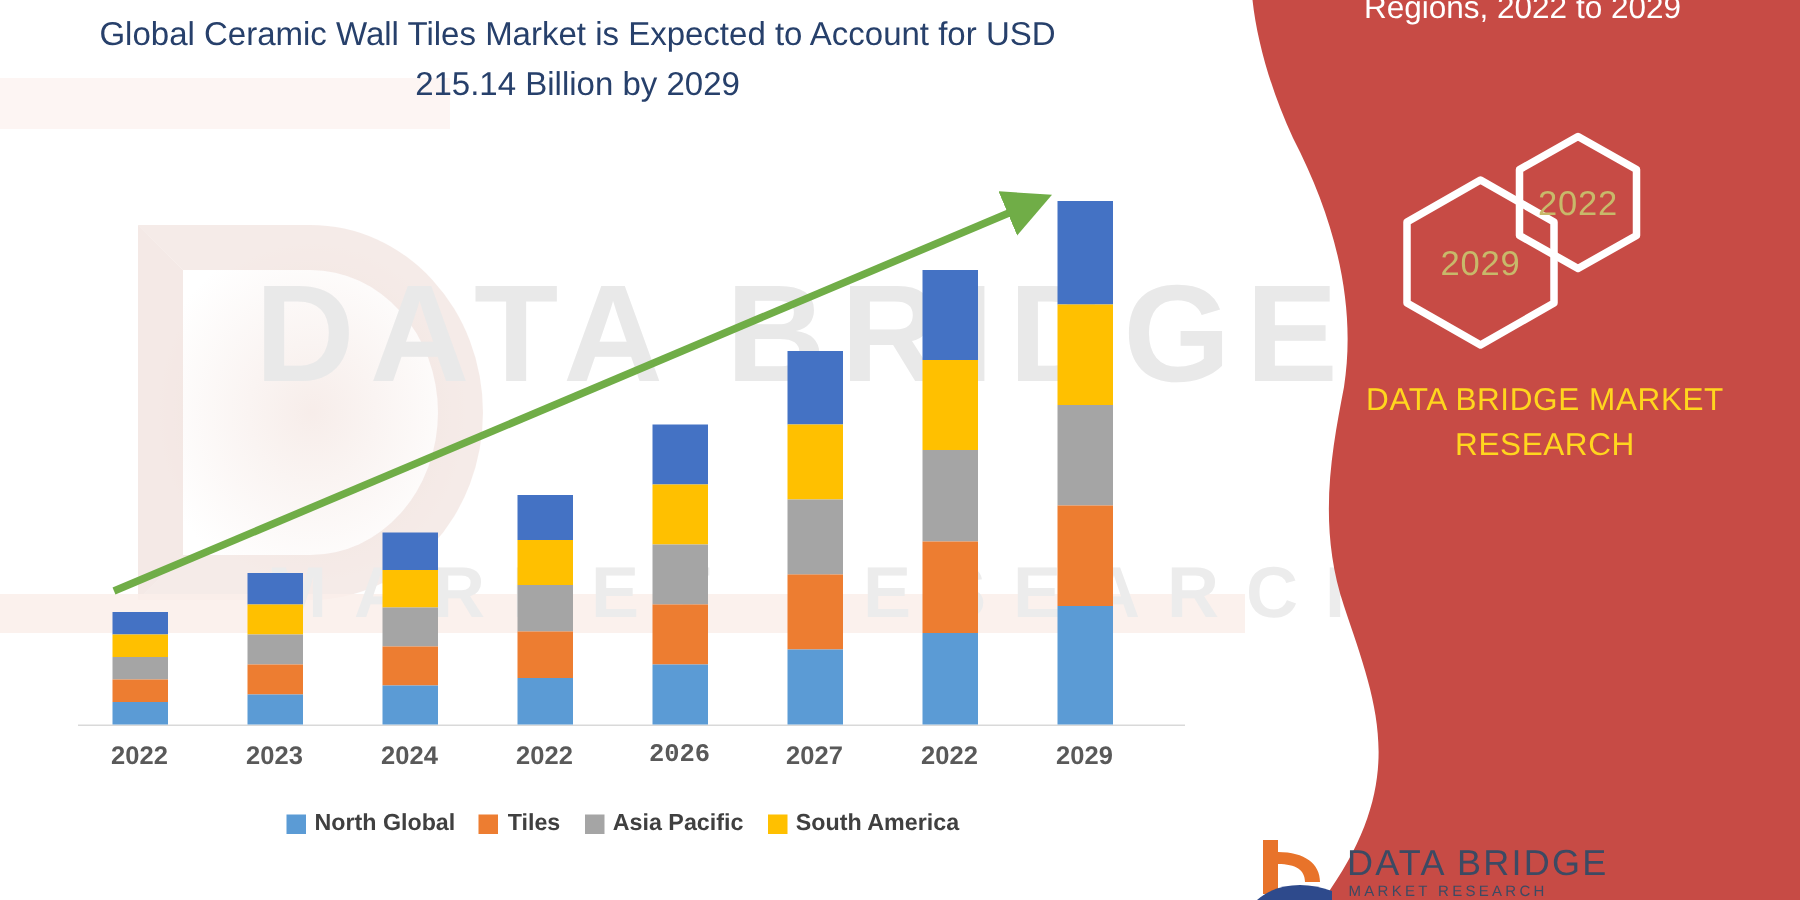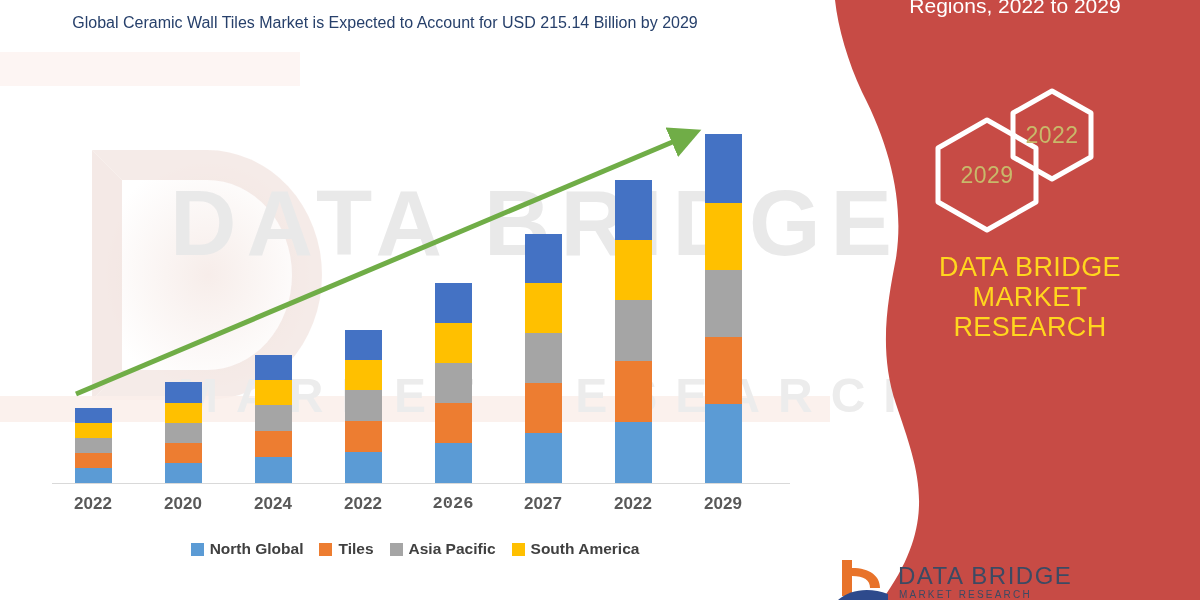--- a/index.html
+++ b/index.html
@@ -122,21 +122,21 @@
   .hex-2029 { left: 12px; top: 28px; width: 110px; height: 118px; }
   .hex-2022 { left: 88px; top: 0px; width: 88px; height: 94px; }
 
   .brand-text {
     position: absolute;
     z-index: 5;
     left: 880px; top: 252px;
     width: 300px;
     text-align: center;
     color: #ffd61e;
-    font-size: 27px;
+    font-size: 21px;
     line-height: 30px;
     font-weight: 400;
     letter-spacing: 0.4px;
   }
 
   
   .dbmr-logo {
     position: absolute;
     z-index: 6;
     left: 836px; top: 556px;
@@ -162,21 +162,21 @@
   }
 
   
   .chart-title {
     position: absolute;
     z-index: 4;
     left: 40px; top: 6px;
     width: 690px;
     text-align: center;
     color: #27406b;
-    font-size: 16px;
+    font-size: 22px;
     line-height: 33px;
     font-weight: 400;
   }
 
   
   .plot {
     position: absolute;
     z-index: 4;
     left: 0; top: 0;
     width: 830px; height: 600px;
@@ -322,21 +322,21 @@
     <svg class="arrow-svg" width="830" height="600">
       <defs>
         <marker id="ahead" markerWidth="7" markerHeight="7" refX="2.2" refY="3.2" orient="auto" markerUnits="strokeWidth">
           <path d="M0,0 L6.4,3.2 L0,6.4 z" fill="#70AD47"></path>
         </marker>
       </defs>
       <line x1="76" y1="394" x2="682" y2="138" stroke="#70AD47" stroke-width="5" marker-end="url(#ahead)"></line>
     </svg>
     <div class="xlabels" id="xlabels">
         <div class="xlab" style="left: 53px;">2022</div>
-        <div class="xlab" style="left: 143px;">2020</div>
+        <div class="xlab" style="left: 143px;">2023</div>
         <div class="xlab" style="left: 233px;">2024</div>
         <div class="xlab" style="left: 323px;">2022</div>
         <div class="xlab" style="left: 413px; font-family: Liberation Mono, monospace;">2026</div>
         <div class="xlab" style="left: 503px;">2027</div>
         <div class="xlab" style="left: 593px;">2022</div>
         <div class="xlab" style="left: 683px;">2029</div>
       </div>
   </div>
 
   <div class="legend" id="legend">

